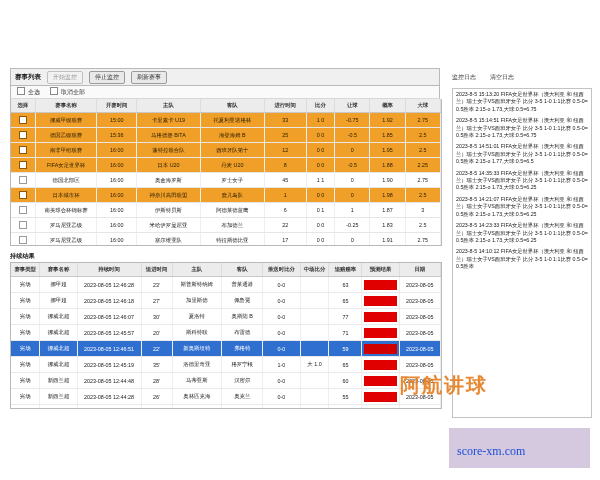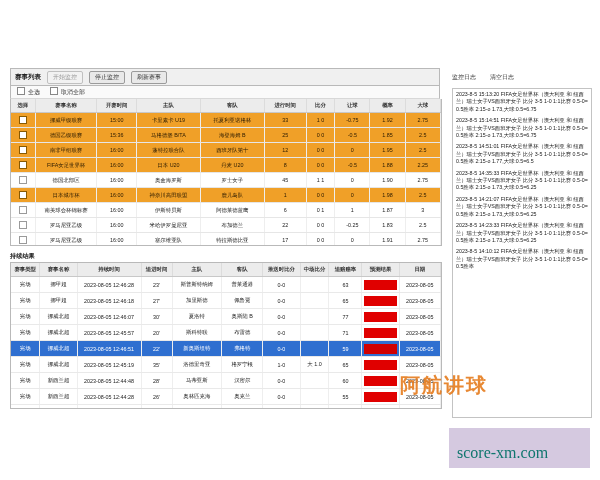--- a/index.html
+++ b/index.html
@@ -44,21 +44,21 @@
 
   
   .logbar{position:absolute;left:452px;top:68px;width:140px;height:18px;display:flex;align-items:center;gap:14px;font-size:6px;color:#333;}
   .logbar span{white-space:nowrap;}
   .logpanel{position:absolute;left:452px;top:88px;width:140px;height:330px;background:#fff;border:1px solid #c3c3c3;overflow:hidden;padding:2px 3px;box-sizing:border-box;}
   .logitem{font-size:5.3px;line-height:7.4px;color:#1a1a1a;margin-bottom:4px;word-break:break-all;}
 
   
   .wm-cn{position:absolute;left:400px;top:372px;font-size:20px;font-weight:bold;color:#e67e22;opacity:.92;letter-spacing:2px;font-family:"DejaVu Sans", sans-serif;}
   .wm-box{position:absolute;left:449px;top:428px;width:141px;height:40px;background:#c7b7d6;opacity:.75;}
-  .wm-en{position:absolute;left:457px;top:444px;font-size:16px;color:#0f766e;font-family:"Liberation Serif", serif;}
+  .wm-en{position:absolute;left:457px;top:444px;font-size:12px;color:#1d4ed8;font-family:"Liberation Serif", serif;}
 </style>
 </head>
 <body>
 
 <div id="app">
 
   <div class="toolbar">
     <span class="title">赛事列表</span>
     <span class="tbtn grey">开始监控</span>
     <span class="tbtn">停止监控</span>

